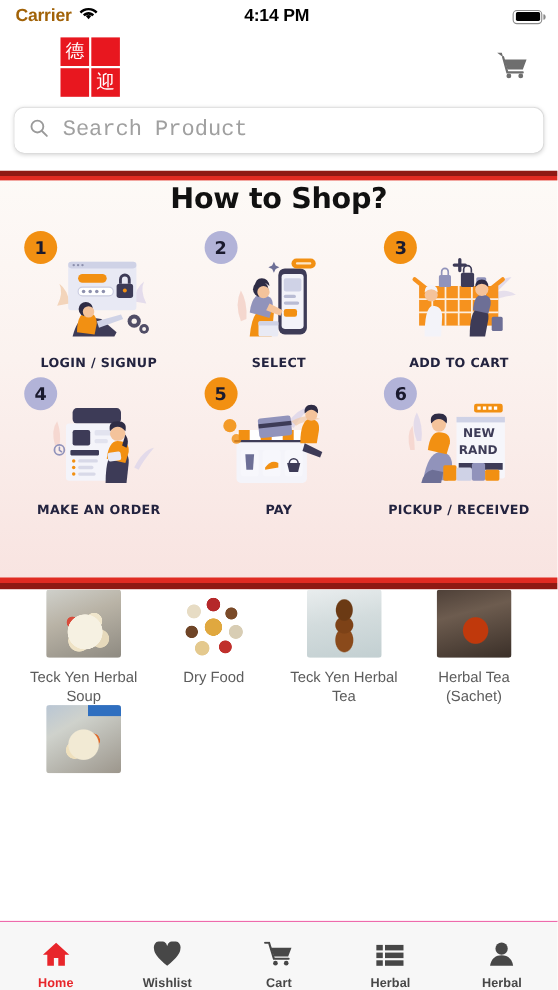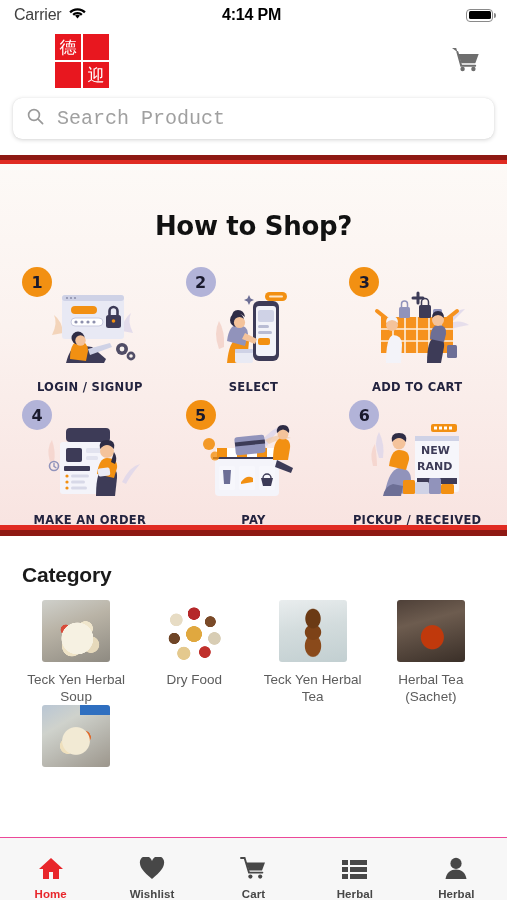--- a/index.html
+++ b/index.html
@@ -33,22 +33,22 @@
     background: #ffffff;
     position: relative;
   }
   .status-left {
     display: flex;
     align-items: center;
     gap: 7px;
   }
   .status-carrier {
     font-size: 16px;
-    color: #404040;
-    font-weight: 400;
+    color: #a16207;
+    font-weight: 700;
     letter-spacing: -0.2px;
   }
   .wifi-icon { display: block; }
   .status-time {
     position: absolute;
     left: 0; right: 4px;
     text-align: center;
     font-size: 16px;
     font-weight: 700;
     color: #000;
@@ -171,22 +171,22 @@
   .band-top { top: 0; }
   .band-bottom { bottom: 0; }
   .stripe-dark { background: #8e1913; }
   .stripe-bright { background: #e02b22; }
   .stripe-h5 { height: 5px; }
   .stripe-h4 { height: 4px; }
   .stripe-h6 { height: 6px; }
 
   .promo-title {
     text-align: center;
-    margin: 12px;
-    padding-top: 44px;
+    margin: 0;
+    padding-top: 11px;
     font-size: 26px;
     font-weight: 700;
     color: #111111;
     letter-spacing: -0.3px;
     font-family: "DejaVu Sans", sans-serif;
   }
   .steps-grid {
     position: relative;
     display: grid;
     grid-template-columns: repeat(3, 1fr);
@@ -618,21 +618,20 @@
 
     </div>
 
     <div class="band band-bottom">
       <div class="stripe-bright stripe-h5"></div>
       <div class="stripe-dark stripe-h6"></div>
     </div>
   </div>
 
   <div class="category-section">
-    <h3 class="section-title">Category</h3>
     <div class="category-grid">
 
       <div class="category-item">
         <div class="category-thumb thumb-soup"></div>
         <div class="category-name">Teck Yen Herbal Soup</div>
       </div>
 
       <div class="category-item">
         <div class="category-thumb thumb-dryfood"></div>
         <div class="category-name">Dry Food</div>

